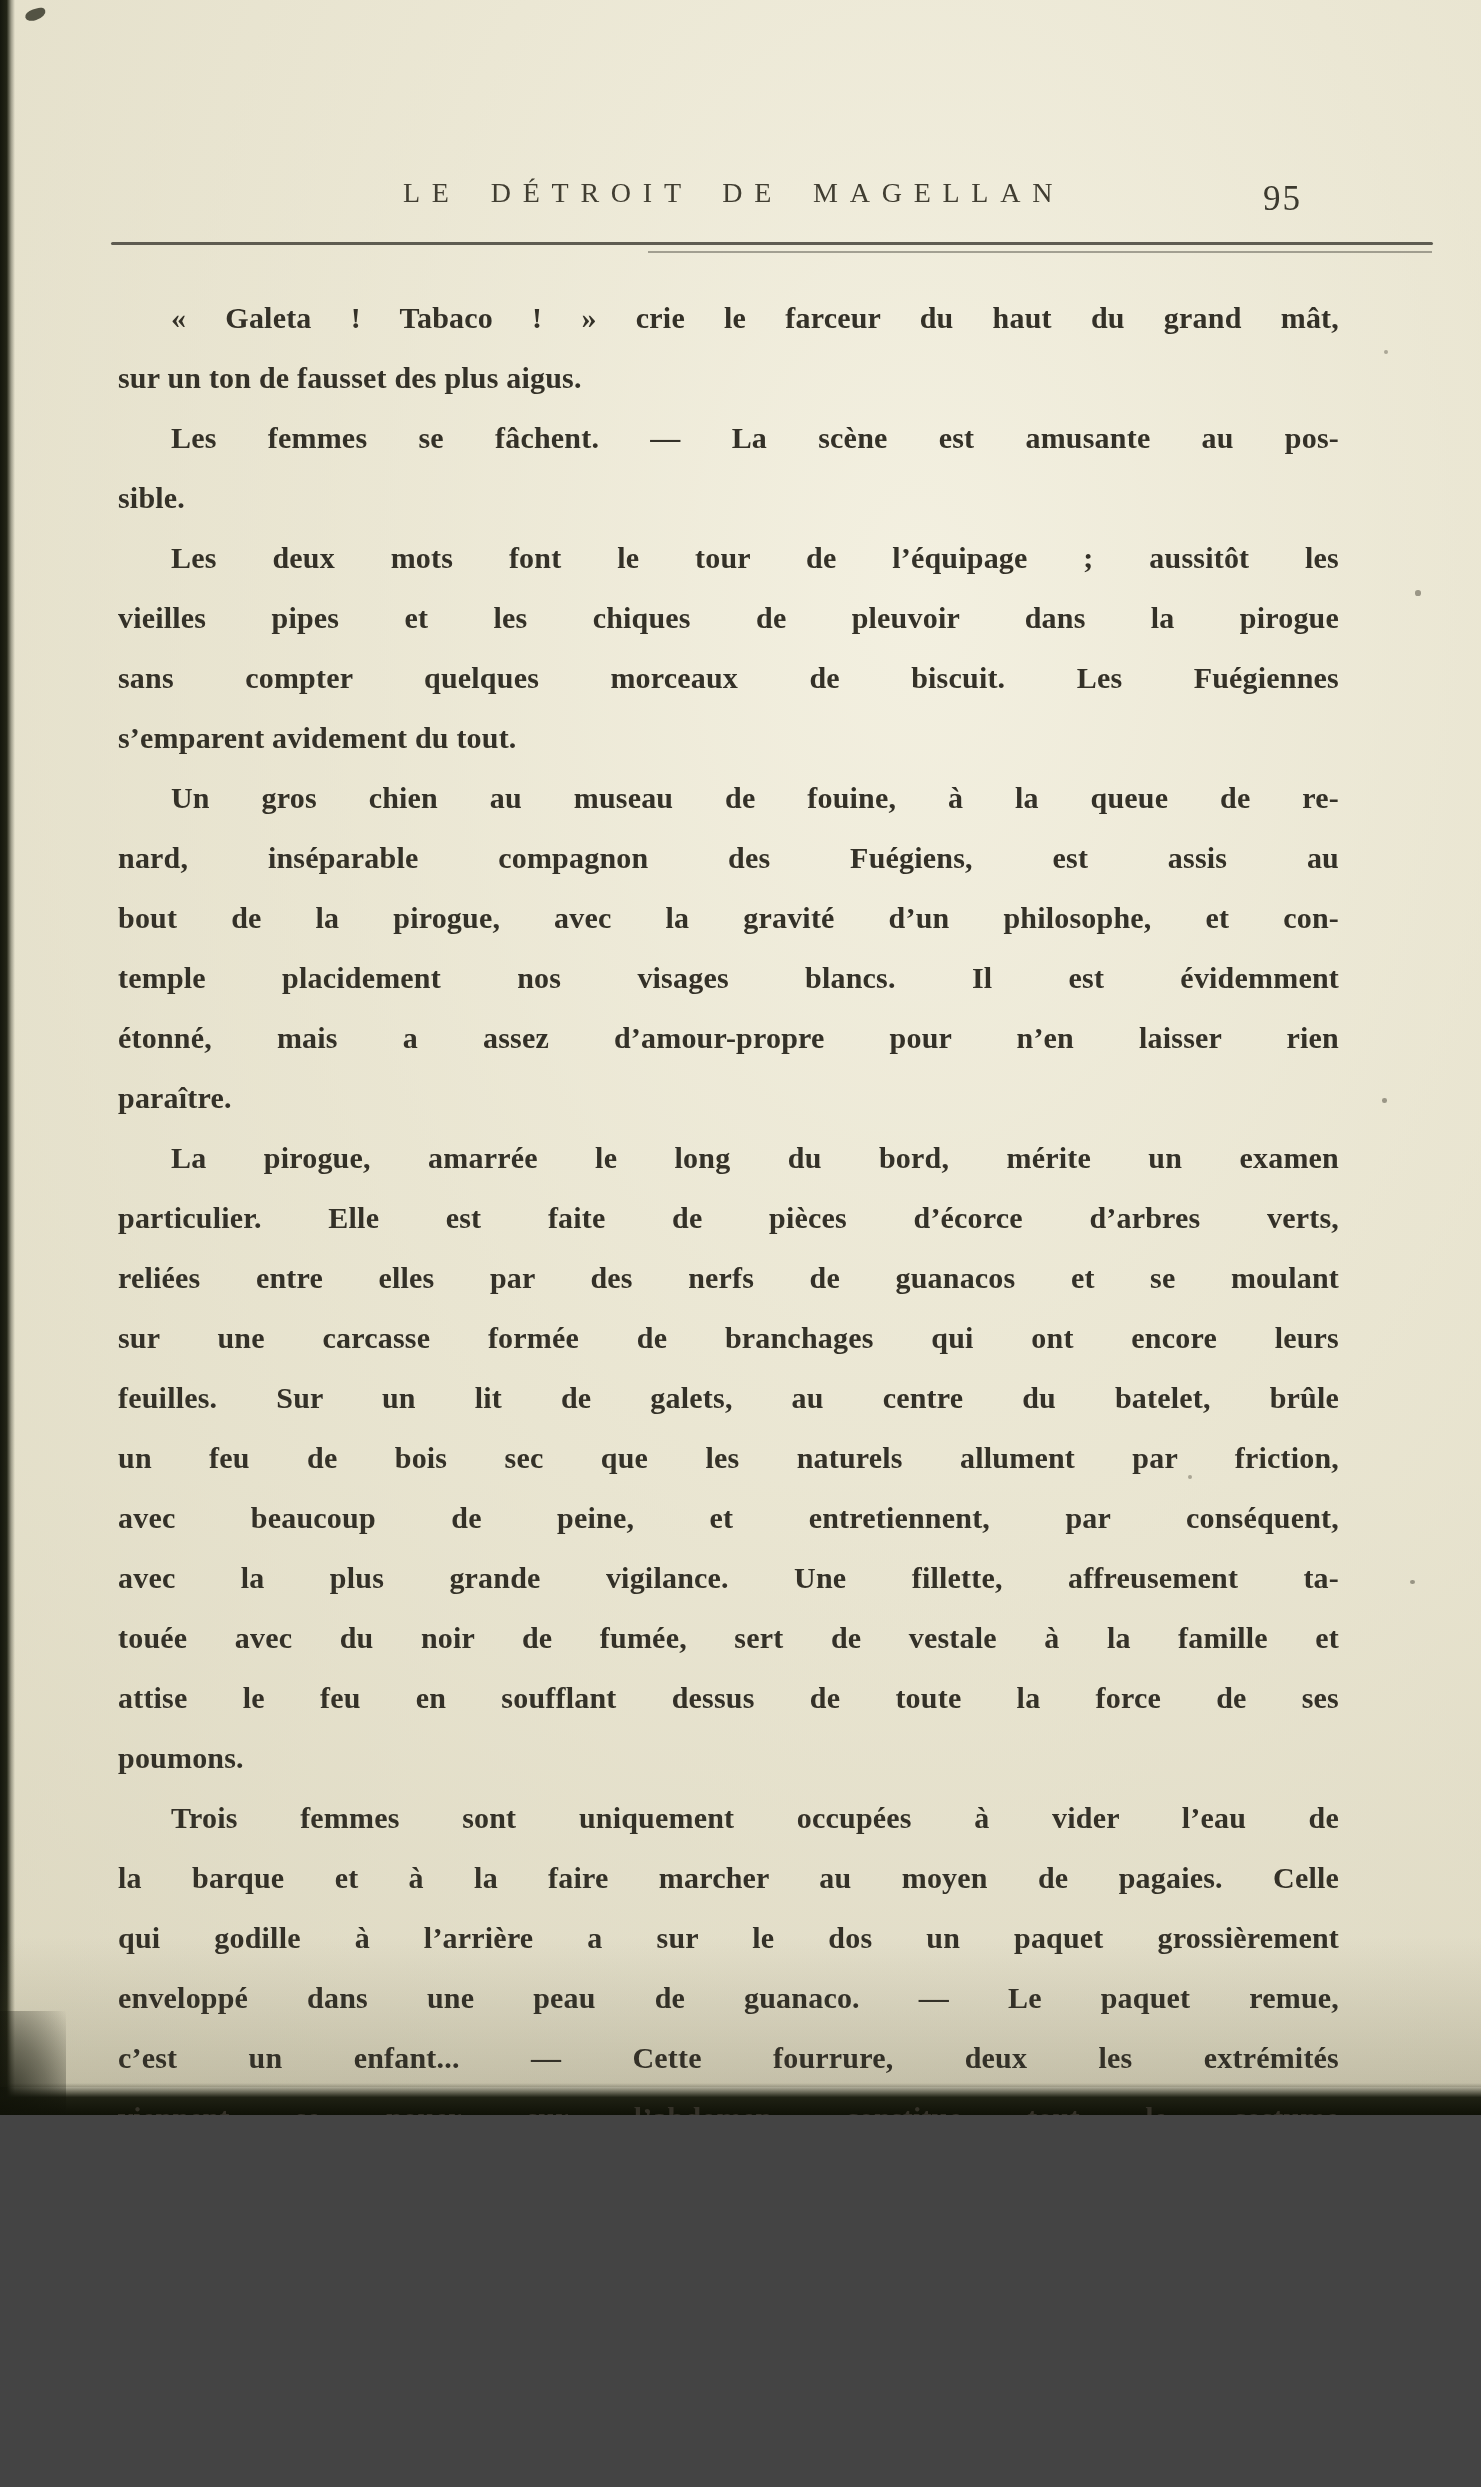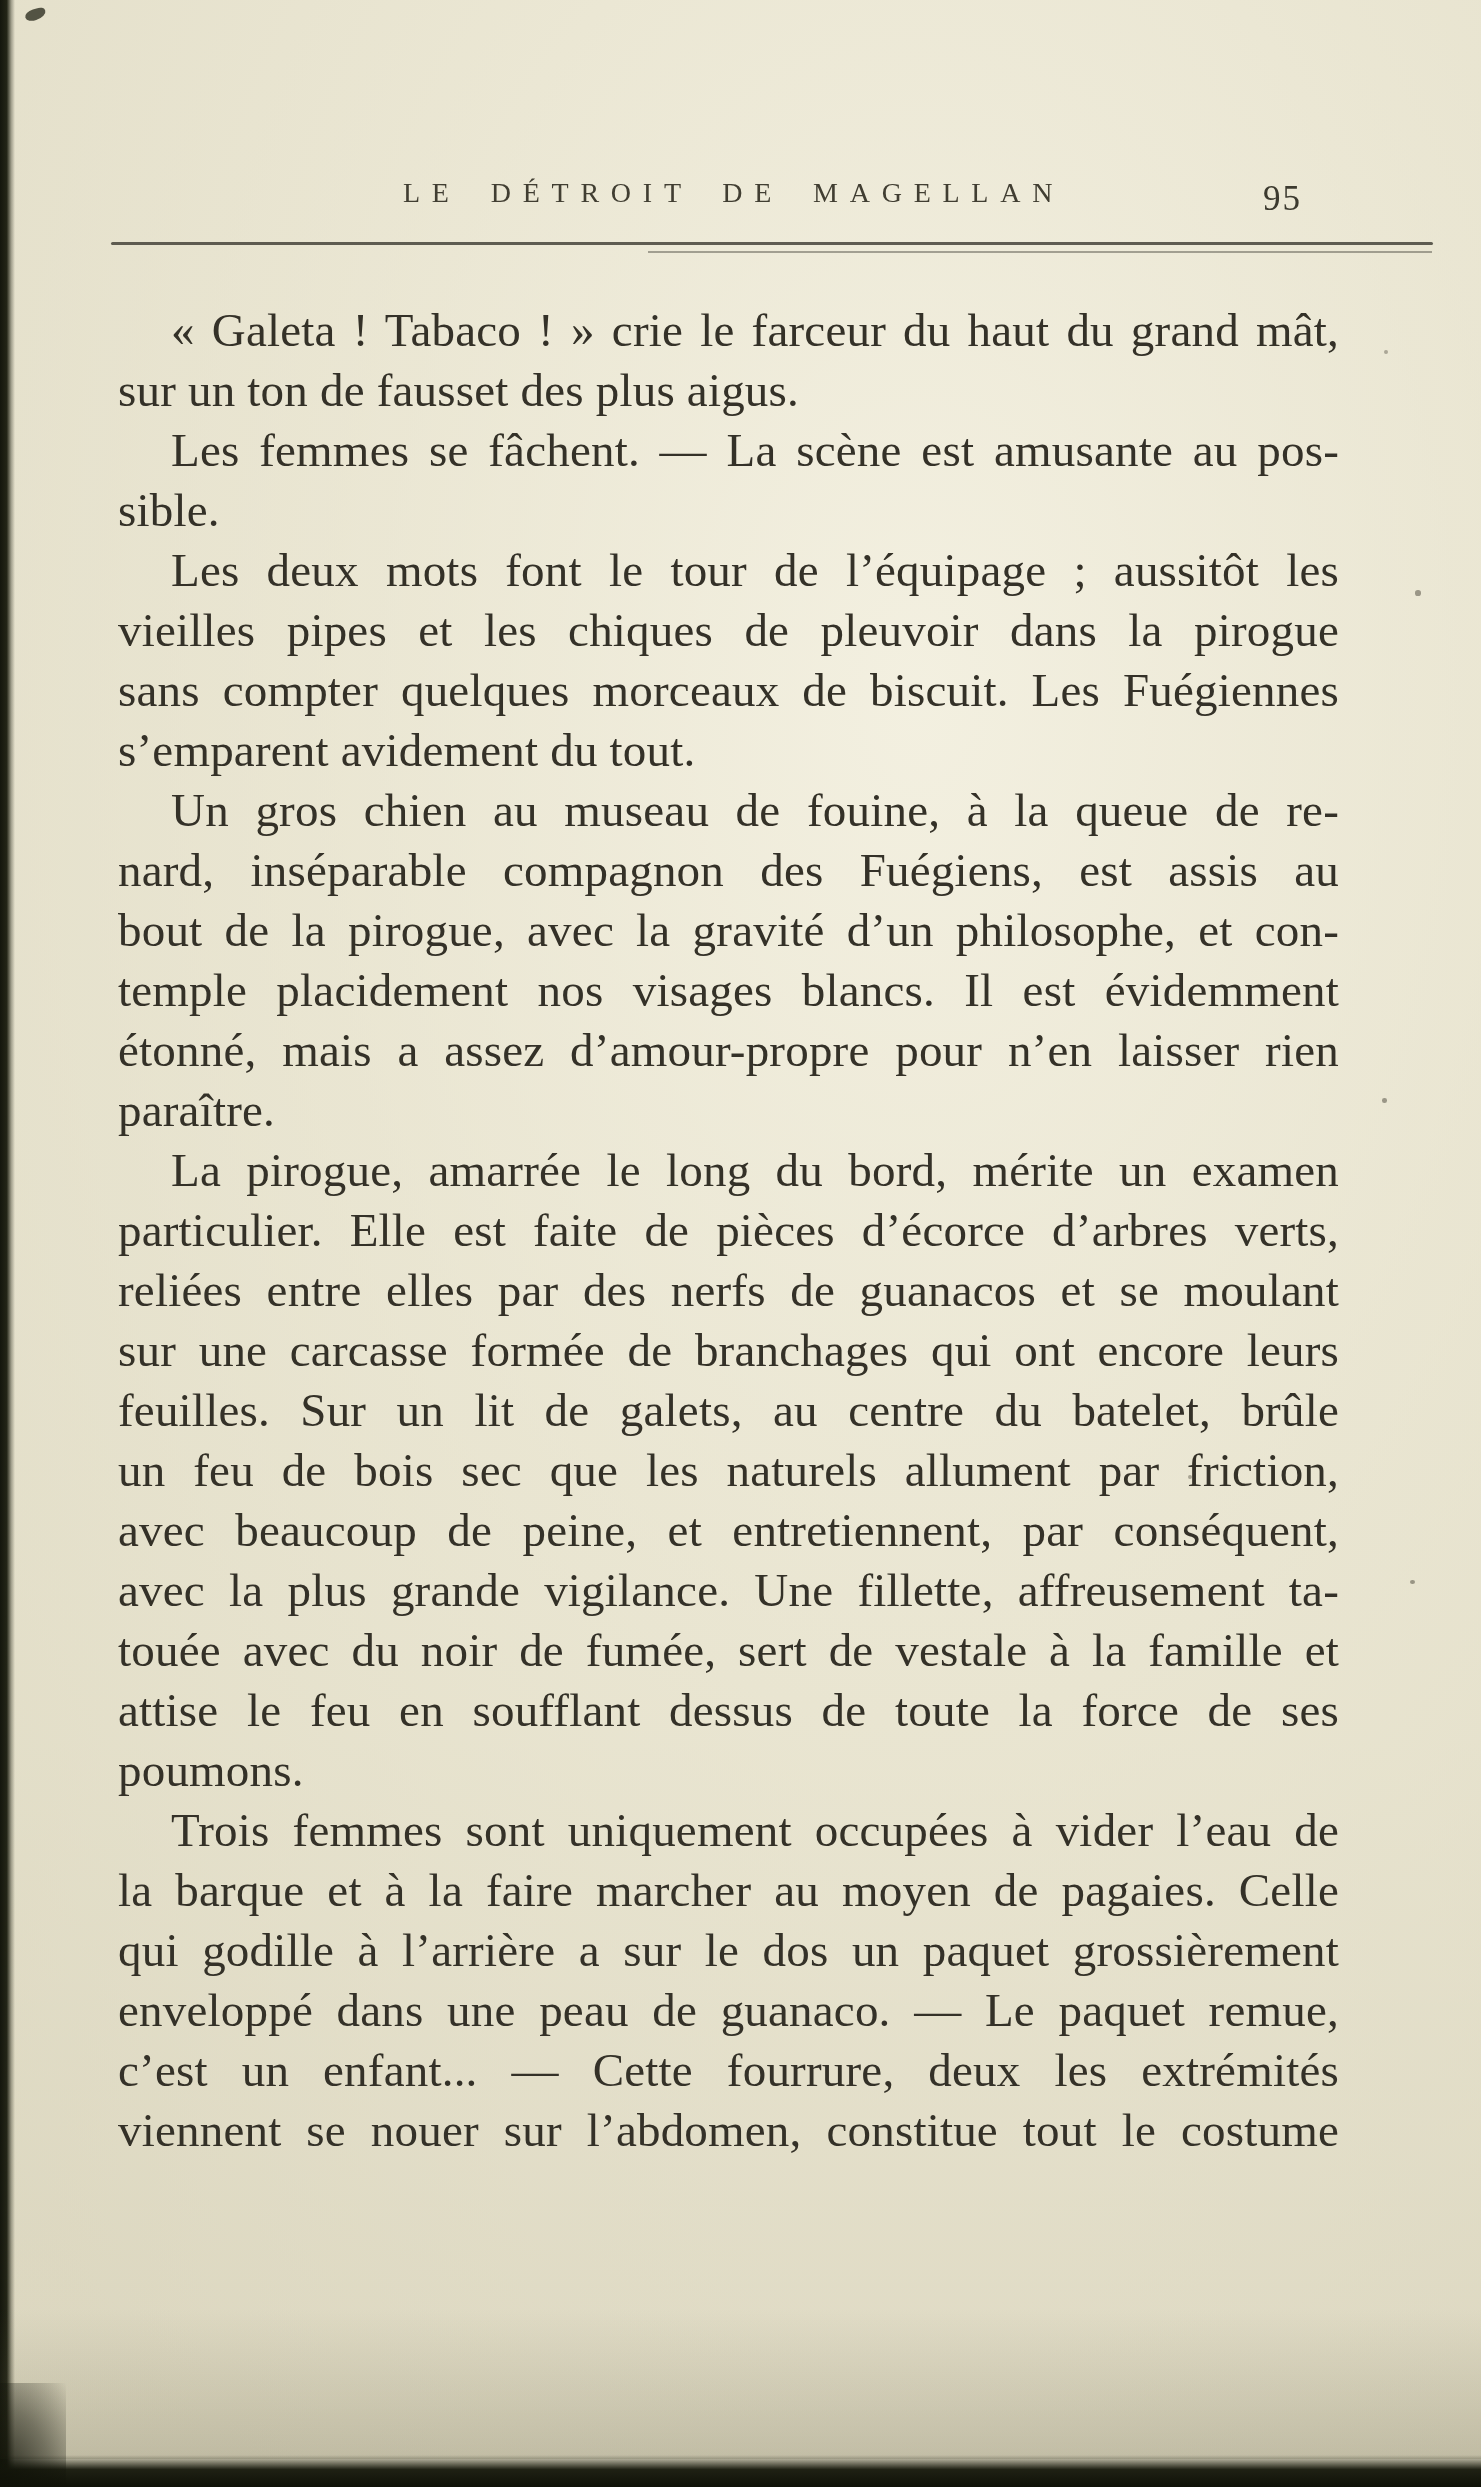--- a/index.html
+++ b/index.html
@@ -1,18 +1,18 @@
 <!DOCTYPE html>
 <html style="font-size:15px"><head>
 <meta charset="utf-8">
 <style>
   html,body { margin:0; padding:0; background:#444; }
   .page {
     position:relative;
-    width:1481px; height:2487px;
+    width:1481px; height:2115px;
     margin:0 auto;
     overflow:hidden;
     font-family:"Liberation Serif", serif;
     color:#343128;
     background:
       radial-gradient(ellipse 1318px 2072px at 62% 28%, rgba(244,241,226,0.9) 0%, rgba(235,231,212,0.6) 45%, rgba(218,213,189,0.55) 100%),
       linear-gradient(to bottom, #e9e5d1 0%, #e8e4cf 70%, #ddd8c2 100%);
   }
   
   .edge-left {
@@ -57,22 +57,22 @@
     position:absolute; left:111px; top:242px; width:1322px; height:2.8px;
     background:#45433a; opacity:0.85; border-radius:1.9px;
   }
   .rule-secondary {
     position:absolute; left:648px; top:251px; width:784px; height:1.9px;
     background:#56534a; opacity:0.5;
   }
 
   
   .body-text {
-    position:absolute; left:118px; top:300px; width:1221px;
-    font-size:47px; line-height:60px; letter-spacing:0.2px;
+    position:absolute; left:118px; top:288px; width:1221px;
+    font-size:30px; line-height:60px; letter-spacing:0.2px;font-weight:bold;
   }
   .paragraph { margin:0; }
   .line {
     text-align:justify;
     text-align-last:justify;
   }
   .line.last {
     text-align:right;
     text-align-last:left;
   }

